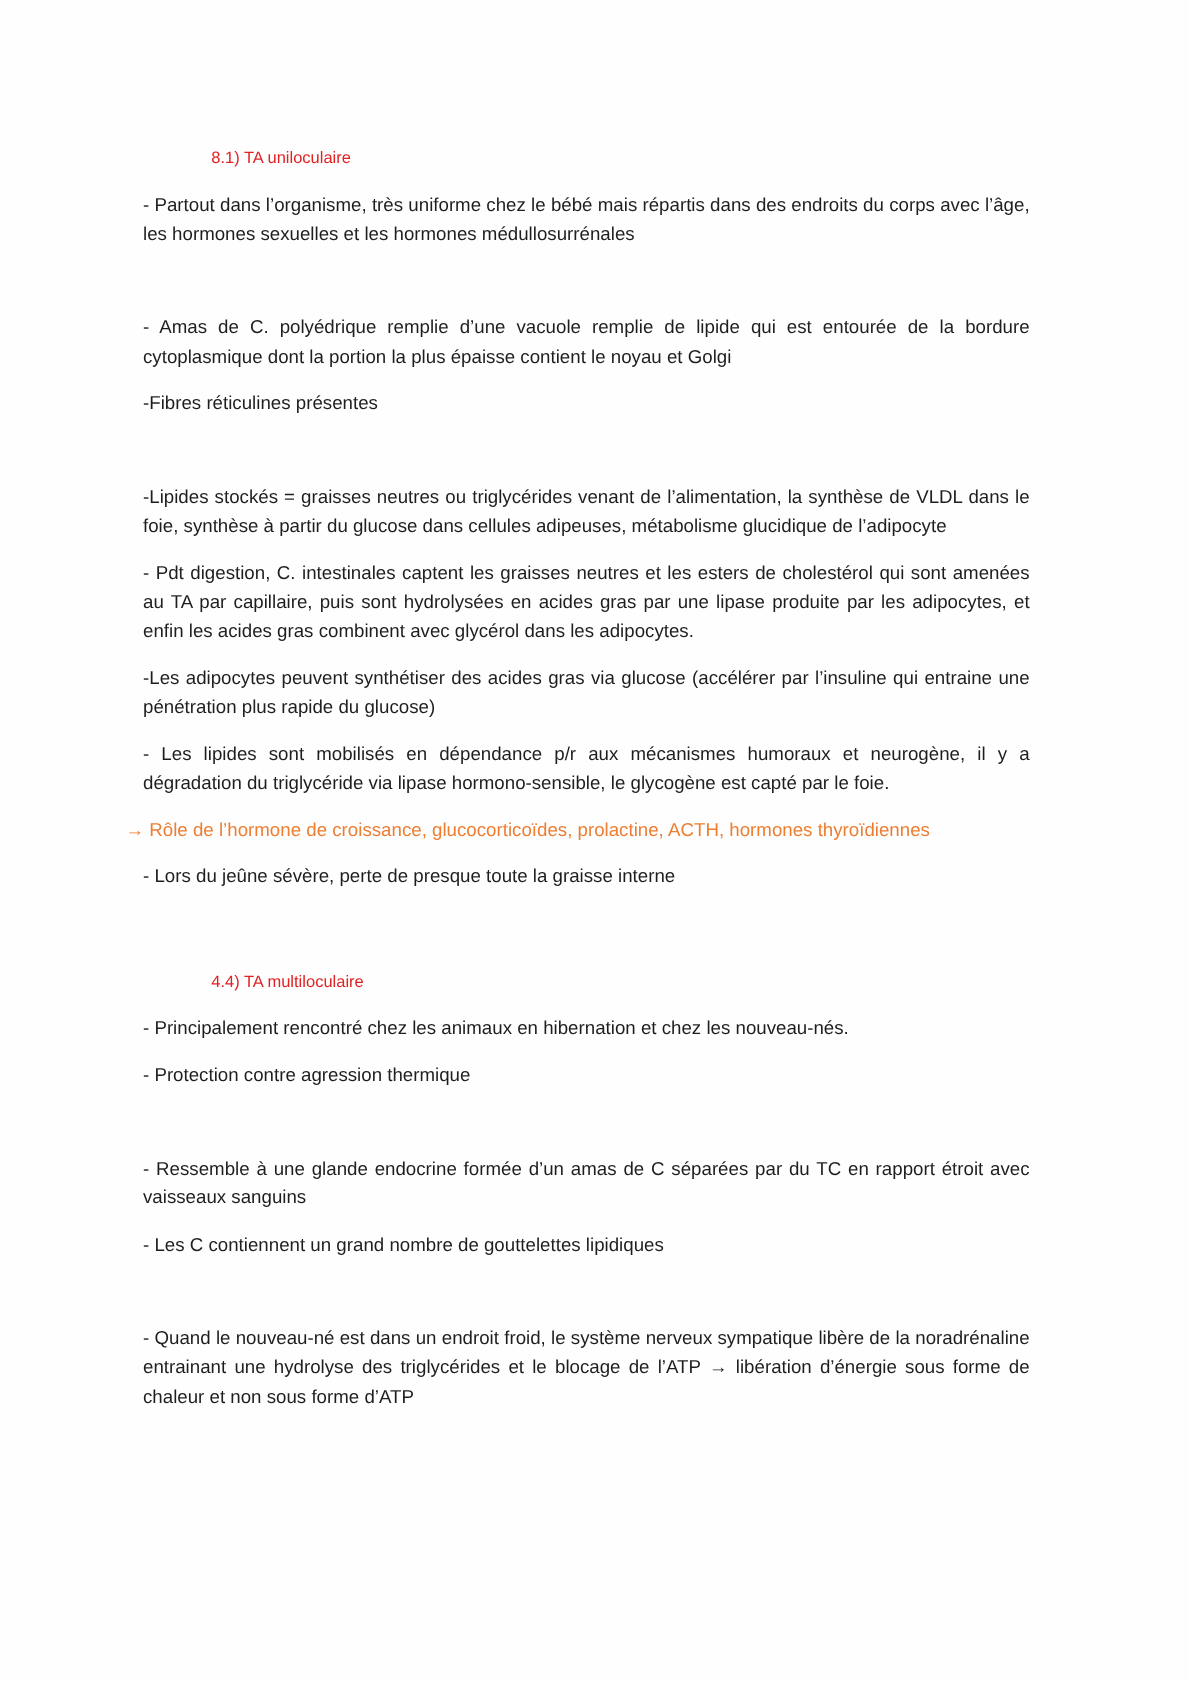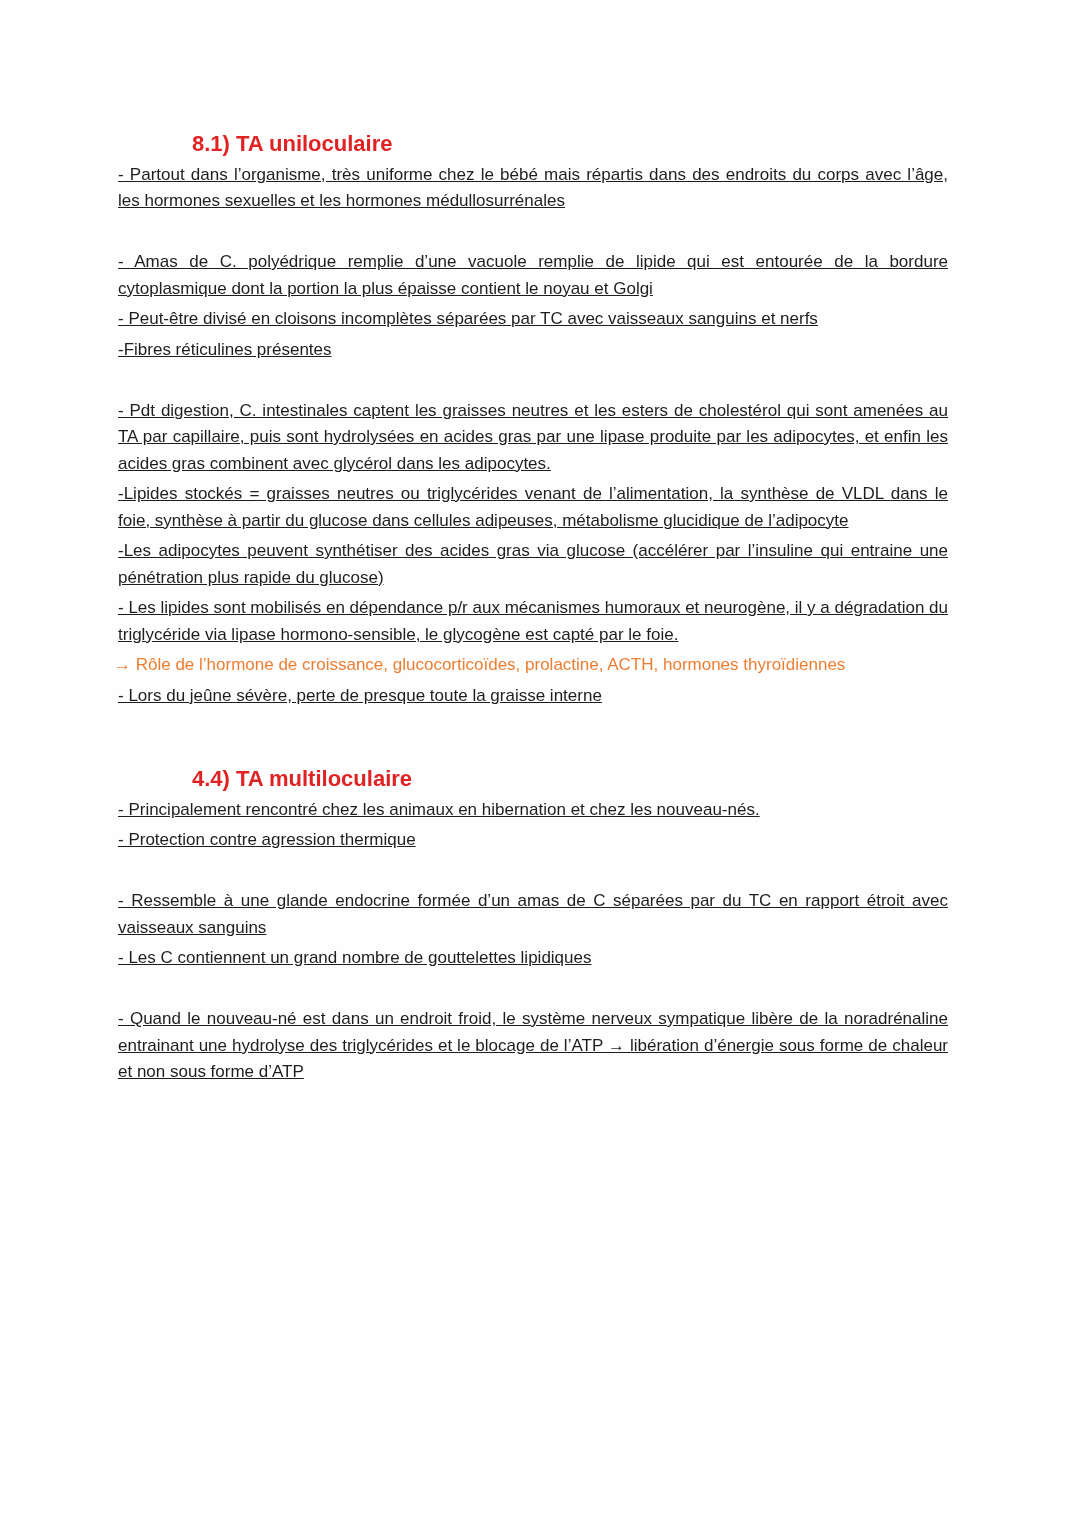--- a/index.html
+++ b/index.html
@@ -17,55 +17,53 @@
     padding: 131px 128px 0 114px;
     font-family: "Liberation Sans", sans-serif;
     font-size: 17px;
     line-height: 26.5px;
     color: var(--ink, #1e1e1e);
     overflow: hidden;
   }
   .heading {
     margin: 0;
     padding-left: 78px;
-    font-size: 22px;
-    font-weight: 700;
+    font-size: 15px;
+    font-weight: 400;
     color: var(--heading-red, #e02222);
   }
   .para {
-    margin: 4px;
+    margin: 16px;
     text-align: justify;
-    text-decoration: underline;
   }
   .arrow-line {
     margin: 0;
     color: var(--accent-orange, #ed7d31);
   }
   .spacer {
     height: 26.5px;
   }
 </style>
 </head>
 <body>
 
 <div class="page">
 
   <div class="heading">8.1) TA uniloculaire</div>
   <p class="para">- Partout dans l’organisme, très uniforme chez le bébé mais répartis dans des endroits du corps avec l’âge, les hormones sexuelles et les hormones médullosurrénales</p>
 
   <div class="spacer"></div>
 
   <p class="para">- Amas de C. polyédrique remplie d’une vacuole remplie de lipide qui est entourée de la bordure cytoplasmique dont la portion la plus épaisse contient le noyau et Golgi</p>
-  <p class="para">- Peut-être divisé en cloisons incomplètes séparées par TC avec vaisseaux sanguins et nerfs</p>
   <p class="para">-Fibres réticulines présentes</p>
 
   <div class="spacer"></div>
 
+  <p class="para">-Lipides stockés = graisses neutres ou triglycérides venant de l’alimentation, la synthèse de VLDL dans le foie, synthèse à partir du glucose dans cellules adipeuses, métabolisme glucidique de l’adipocyte</p>
   <p class="para">- Pdt digestion, C. intestinales captent les graisses neutres et les esters de cholestérol qui sont amenées au TA par capillaire, puis sont hydrolysées en acides gras par une lipase produite par les adipocytes, et enfin les acides gras combinent avec glycérol dans les adipocytes.</p>
-  <p class="para">-Lipides stockés = graisses neutres ou triglycérides venant de l’alimentation, la synthèse de VLDL dans le foie, synthèse à partir du glucose dans cellules adipeuses, métabolisme glucidique de l’adipocyte</p>
   <p class="para">-Les adipocytes peuvent synthétiser des acides gras via glucose (accélérer par l’insuline qui entraine une pénétration plus rapide du glucose)</p>
   <p class="para">- Les lipides sont mobilisés en dépendance p/r aux mécanismes humoraux et neurogène, il y a dégradation du triglycéride via lipase hormono-sensible, le glycogène est capté par le foie.</p>
   <p class="arrow-line">→ Rôle de l’hormone de croissance, glucocorticoïdes, prolactine, ACTH, hormones thyroïdiennes</p>
   <p class="para">- Lors du jeûne sévère, perte de presque toute la graisse interne</p>
 
   <div class="spacer"></div>
 
 
   <div class="spacer"></div>
 

